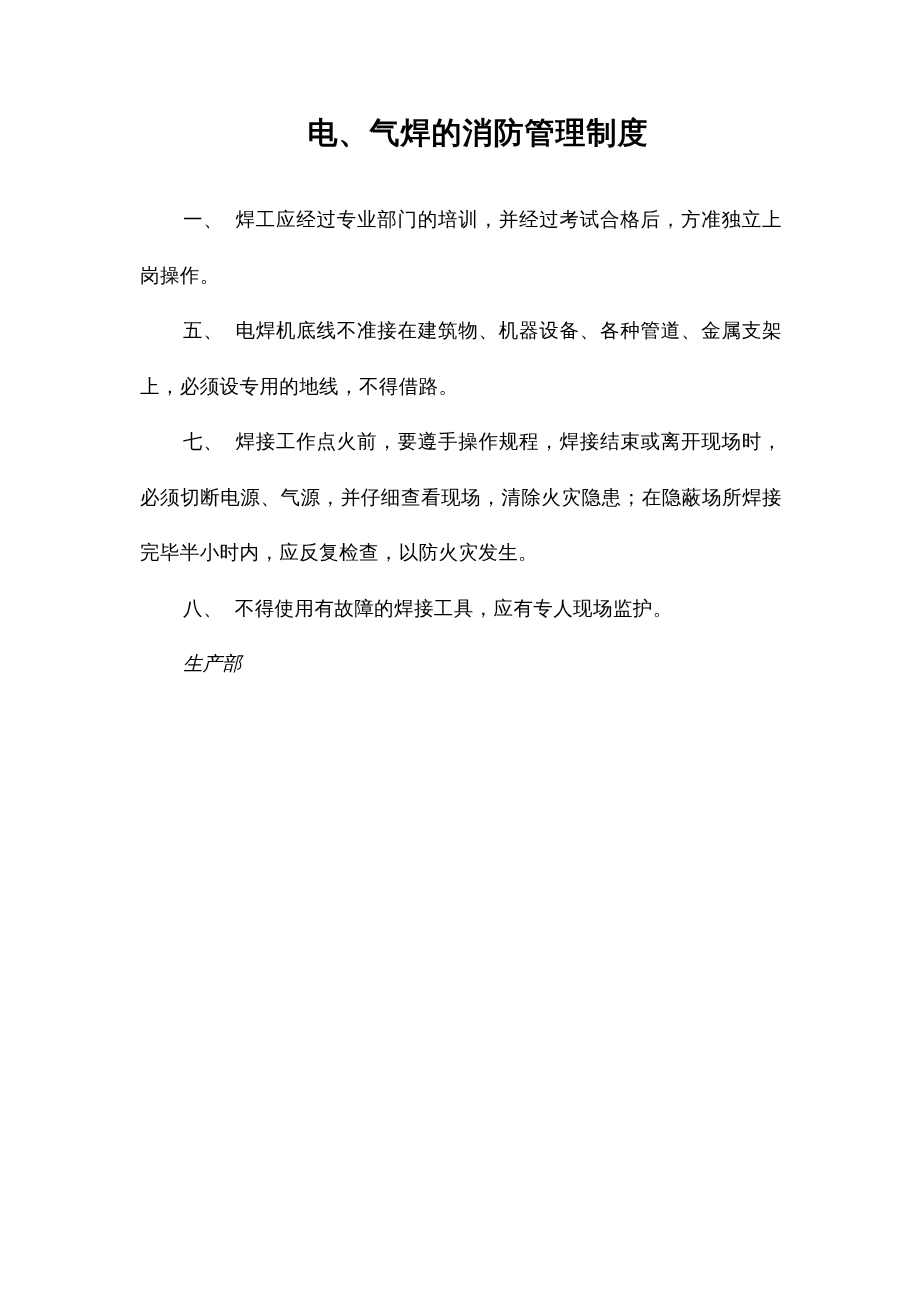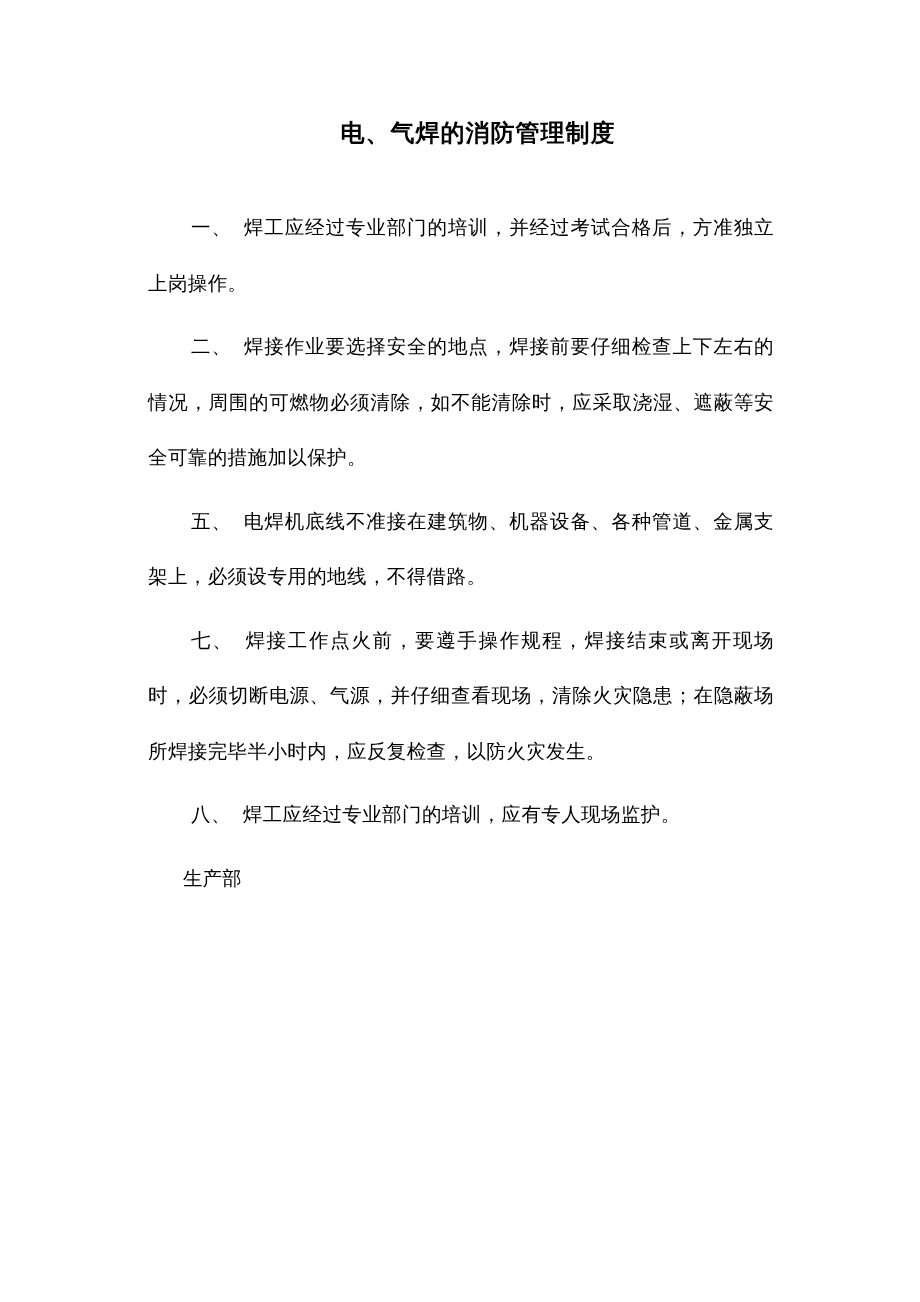--- a/index.html
+++ b/index.html
@@ -23,56 +23,56 @@
     }
     .title {
       position: absolute;
       left: 0;
       top: 112px;
       width: 700px;
       margin-left: -12px;
       text-align: center;
       font-family: "DejaVu Sans", "Liberation Sans", sans-serif;
       font-weight: bold;
-      font-size: 24px;
+      font-size: 30px;
       line-height: 42px;
       letter-spacing: 1px;
     }
     .body {
       position: absolute;
       left: 0;
       top: 192px;
       width: 642px;
     }
     .para {
-      margin: 8px;
+      margin: 0;
       font-size: 19.5px;
       line-height: 55.5px;
       text-indent: 43px;
       text-align: justify;
       text-align-last: left;
       letter-spacing: 0.4px;
     }
     .para .num {
       margin-right: 12px;
     }
     .signature {
       margin: 0;
       font-size: 19.5px;
       line-height: 55.5px;
       text-indent: 43px;
+      font-style: italic;
     }
   </style>
 </head>
 <body>
 
 <div class="page">
   <div class="title">电、气焊的消防管理制度</div>
 
   <div class="body">
     <p class="para"><span class="num">一、</span><span>焊工应经过专业部门的培训，并经过考试合格后，方准独立上岗操作。</span></p>
-    <p class="para"><span class="num">二、</span><span>焊接作业要选择安全的地点，焊接前要仔细检查上下左右的 情况，周围的可燃物必须清除，如不能清除时，应采取浇湿、遮蔽等安全可靠的措施加以保护。</span></p>
     <p class="para"><span class="num">五、</span><span>电焊机底线不准接在建筑物、机器设备、各种管道、金属支架上，必须设专用的地线，不得借路。</span></p>
     <p class="para"><span class="num">七、</span><span>焊接工作点火前，要遵手操作规程，焊接结束或离开现场时，必须切断电源、气源，并仔细查看现场，清除火灾隐患；在隐蔽场所焊接完毕半小时内，应反复检查，以防火灾发生。</span></p>
-    <p class="para"><span class="num">八、</span><span>焊工应经过专业部门的培训，应有专人现场监护。</span></p>
+    <p class="para"><span class="num">八、</span><span>不得使用有故障的焊接工具，应有专人现场监护。</span></p>
     <p class="signature">生产部</p>
   </div>
 </div>
 
 </body></html>

